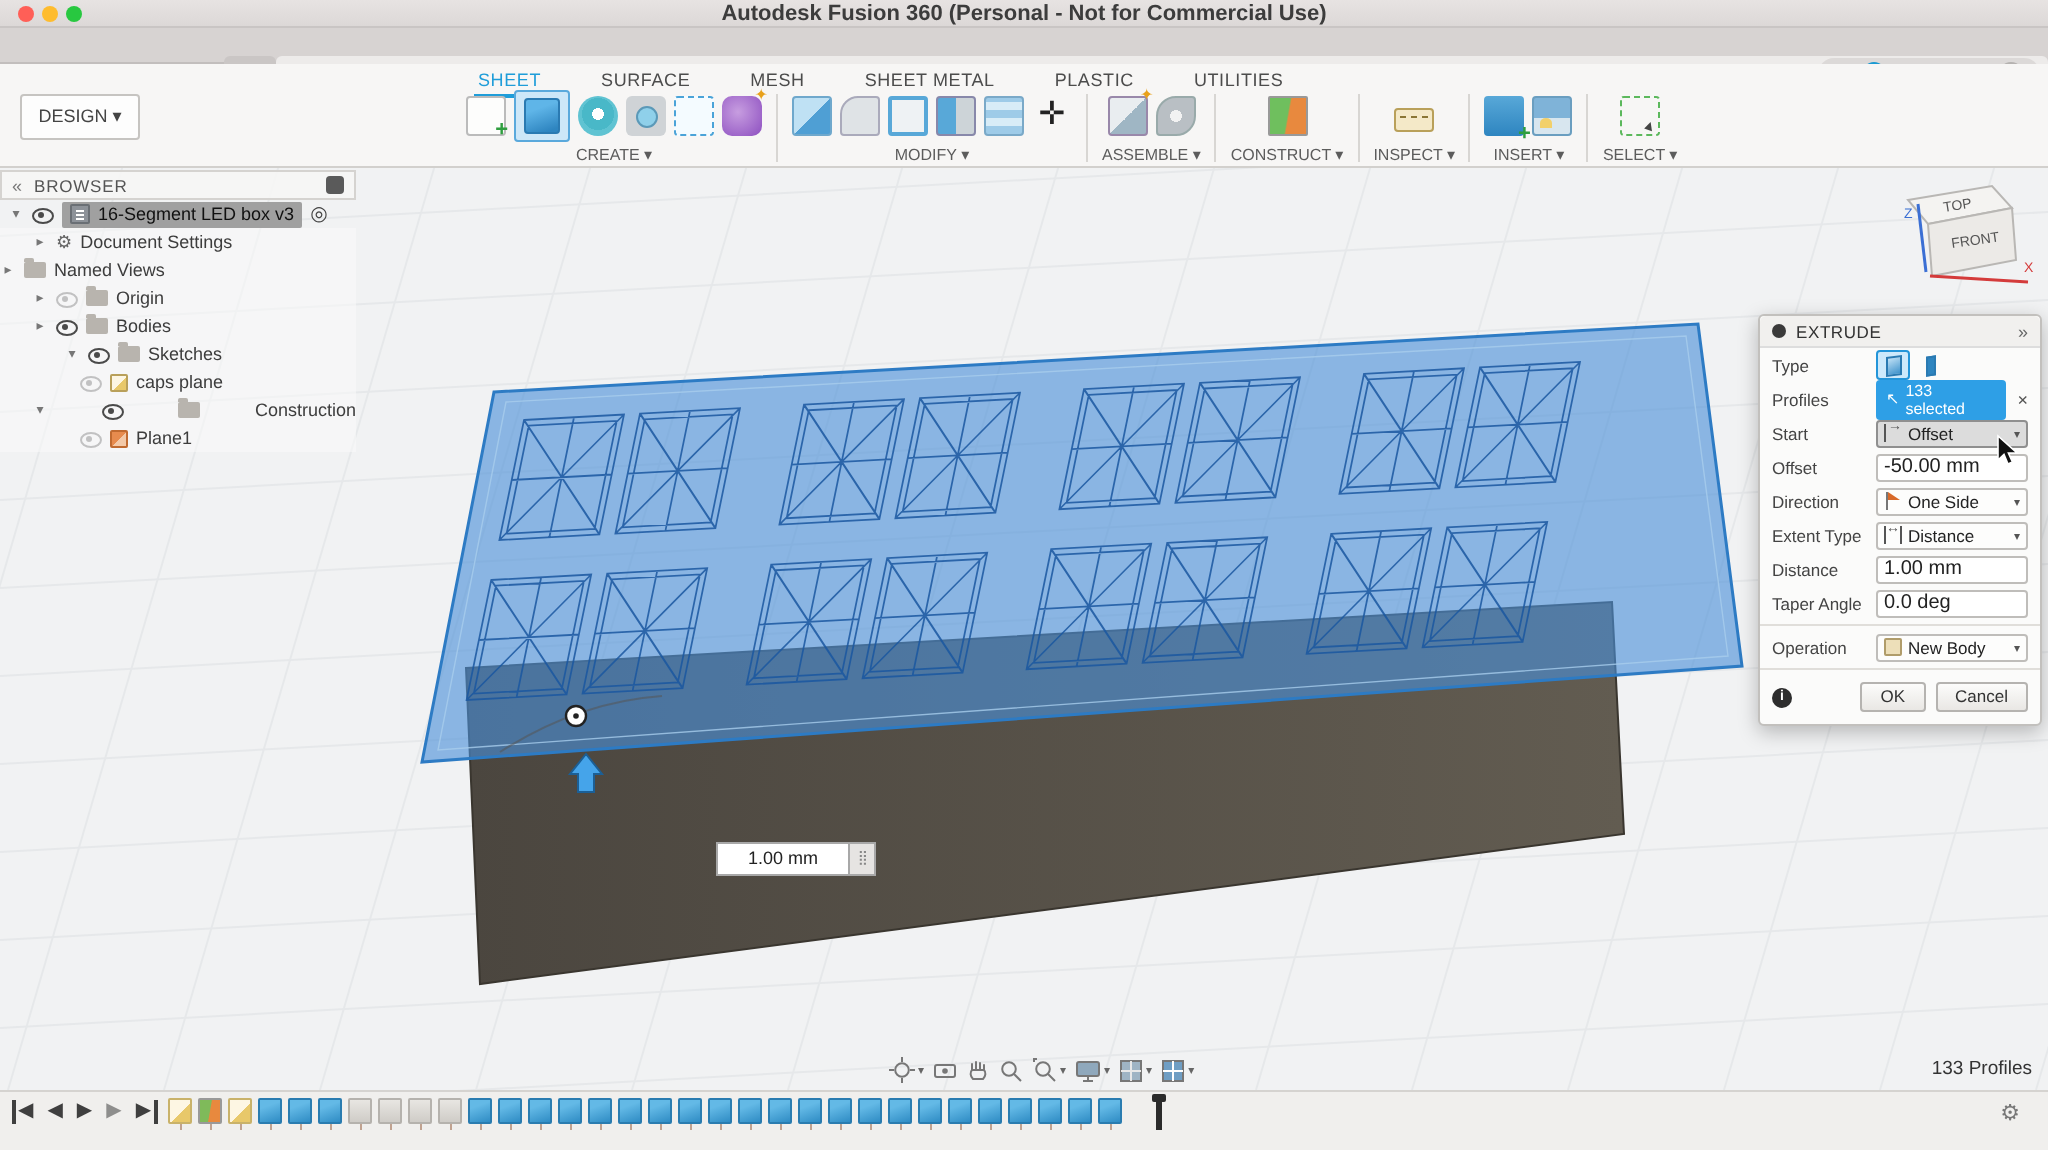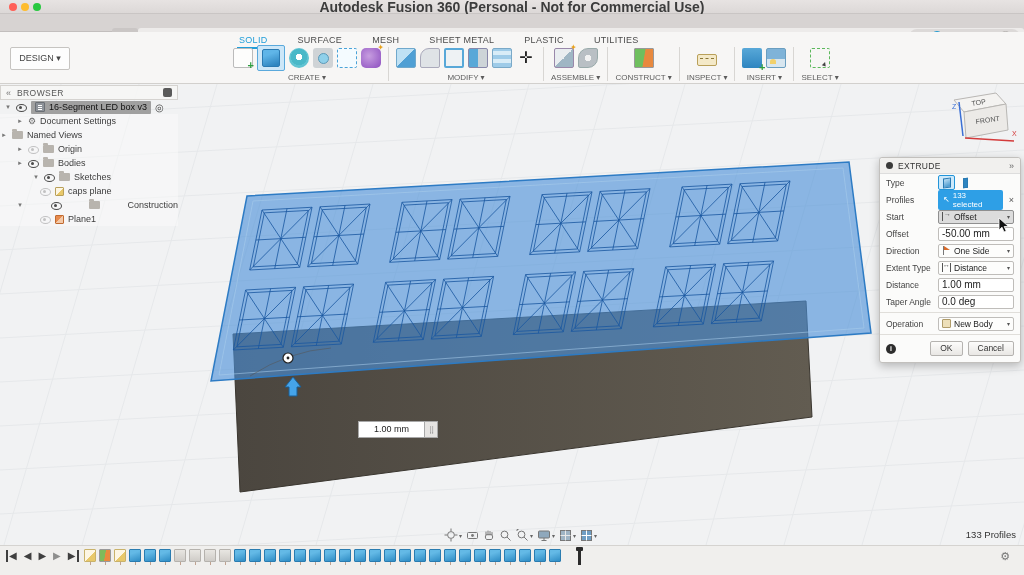--- a/index.html
+++ b/index.html
@@ -1,21 +1,21 @@
 <!DOCTYPE html>
 <html><head>
 <meta charset="utf-8">
 <style>
 *{margin:0;padding:0;box-sizing:border-box}
 html,body{width:1024px;height:575px;overflow:hidden}
 body{font-family:"Liberation Sans",sans-serif;background:#e8e6e5;position:relative;font-size:9px;color:#333}
 .abs{position:absolute}
 
 #titlebar{left:0;top:0;width:1024px;height:14px;background:linear-gradient(#e7e3e2,#dcd8d7);border-bottom:1px solid #c9c5c4;z-index:8}
-#titlebar .title{width:100%;text-align:center;font-size:14px;font-weight:bold;color:#3c3c3c;line-height:14px}
+#titlebar .title{width:100%;text-align:center;font-size:11px;font-weight:bold;color:#3c3c3c;line-height:14px}
 .tl{width:8px;height:8px;border-radius:50%;top:3px}
 
 #tabstrip{left:0;top:14px;width:1024px;height:18px;background:#d7d3d2;z-index:8;border-bottom:1px solid #c2bebd}
 .qat{top:16px;height:14px;display:flex;align-items:center;gap:9px;left:6px;color:#4a4a4a;font-size:11px}
 .qat .g{display:flex;align-items:center;gap:1px}
 .qat .car{font-size:6px;color:#666}
 .hometab{left:112px;top:14px;width:26px;height:18px;background:#cac6c5;border-radius:3px 3px 0 0;text-align:center;line-height:17px;font-size:10px;color:#555}
 .docarea{left:138px;top:14px;width:886px;height:18px;background:#edebea;border-radius:3px 3px 0 0}
 .doctab{position:absolute;left:50%;transform:translateX(-50%);top:0;height:18px;display:flex;align-items:center;gap:4px;font-size:9px;color:#4a4a4a}
 .cubeic{width:9px;height:9px;background:linear-gradient(135deg,#f0814d 45%,#d9531e 45%);border-radius:1px}
@@ -261,21 +261,21 @@
           <path d="M5 1 C2.6 1 2 3 2 5 L2 7 L1 8.5 L9 8.5 L8 7 L8 5 C8 3 7.4 1 5 1 Z M4 9.5 a1.2 1.2 0 0 0 2 0 Z" fill="#555"></path>
         </svg>
       <span class="rc">?</span>
       <span class="rc avatar">FS</span>
     </div>
   </div>
 </div>
 
 <div id="ribbon" class="abs">
   <div id="rtabs">
-      <span class="rt active">SOLID</span>
+      <span class="rt active">SHEET</span>
       <span class="rt">SURFACE</span>
       <span class="rt">MESH</span>
       <span class="rt">SHEET METAL</span>
       <span class="rt">PLASTIC</span>
       <span class="rt">UTILITIES</span>
     </div>
   <div id="designbtn" class="abs">DESIGN ▾</div>
   <div class="groups">
     <div class="grp">
       <div class="icons">

